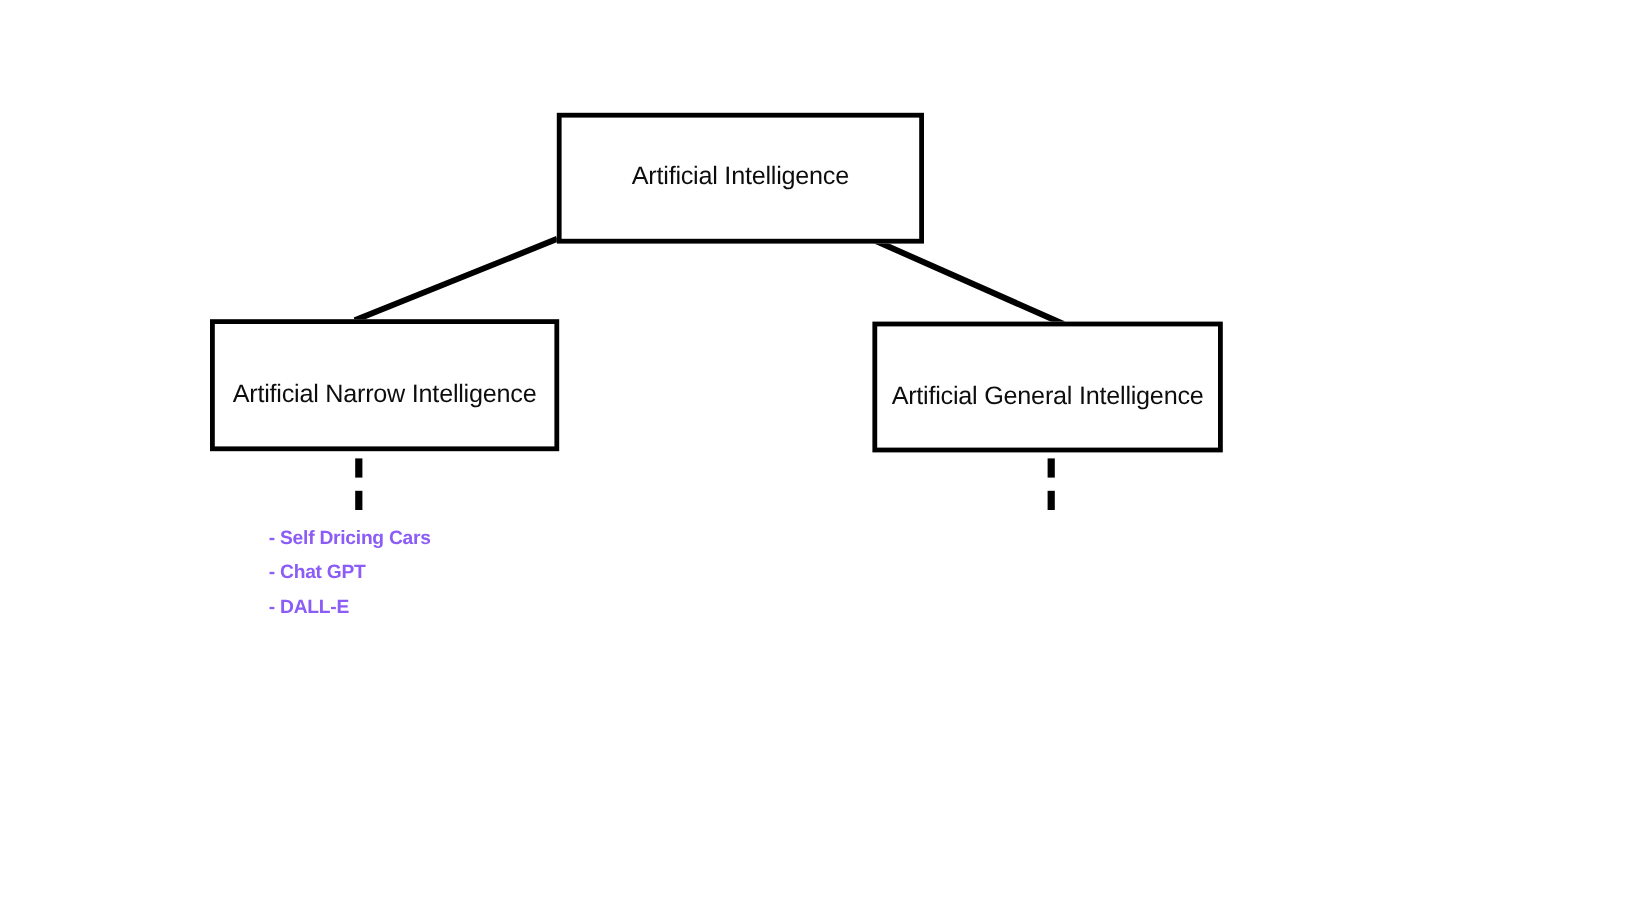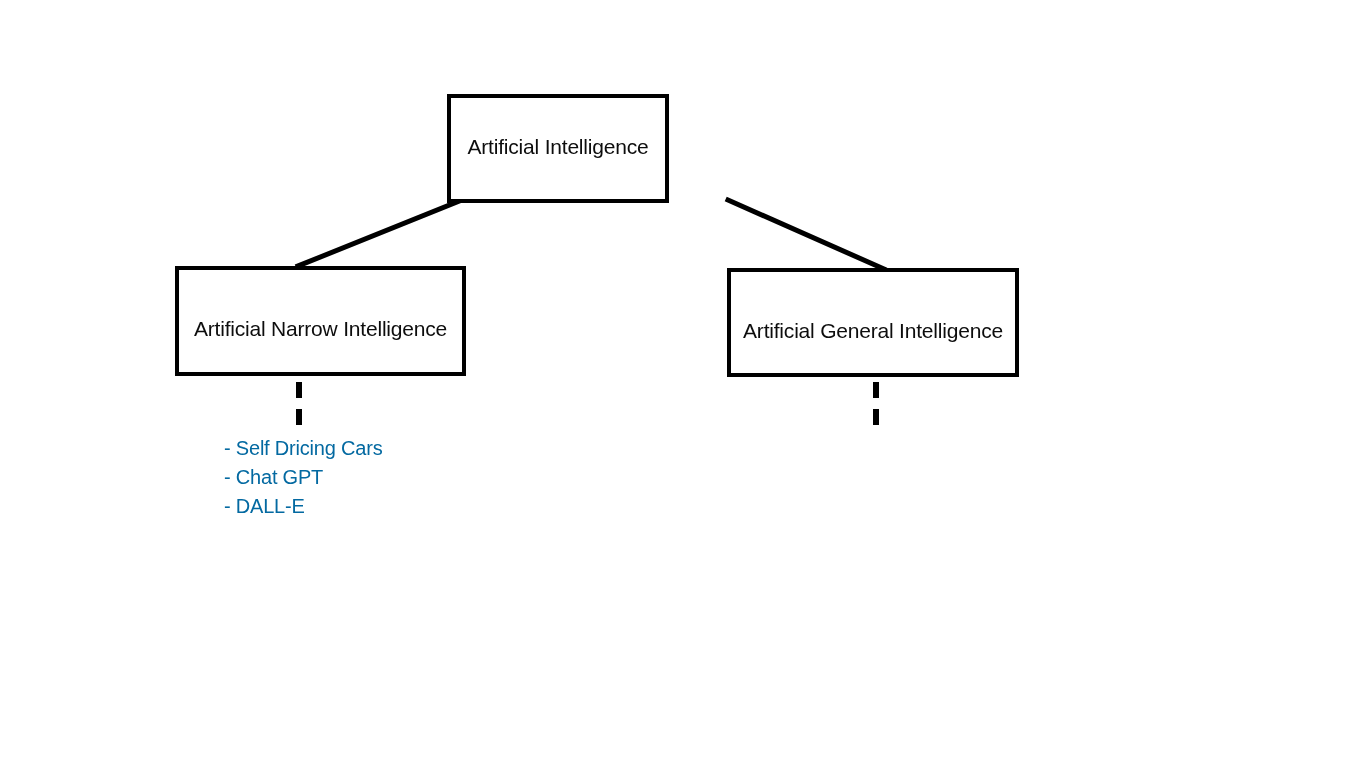--- a/index.html
+++ b/index.html
@@ -41,23 +41,23 @@
     width: 100%;
     text-align: center;
     color: #0d0d0d;
     font-family: "Liberation Sans", sans-serif;
     font-size: 21px;
     line-height: 1.1;
     letter-spacing: -0.2px;
     white-space: nowrap;
   }
   #node-root {
-    left: 447px;
+    left: 464px;
     top: 94px;
-    width: 222px;
+    width: 306px;
     height: 109px;
   }
   #node-root .node-label {
     
     transform: translateY(-2px);
   }
   #node-ani {
     left: 175px;
     top: 266px;
     width: 291px;
@@ -86,25 +86,26 @@
     background: #000000;
   }
   .stem .dash-a { height: 16px; margin-bottom: 11px; }
   .stem .dash-b { height: 16px; }
   #stem-ani { left: 296px; top: 382px; }
   #stem-agi { left: 873px; top: 382px; }
   
   .examples {
     position: absolute;
     z-index: 2;
-    color: #0369a1;
+    color: #8b5cf6;
     font-family: "Liberation Sans", sans-serif;
-    font-size: 20px;
+    font-size: 16px;
     letter-spacing: -0.2px;
     white-space: nowrap;
+    font-weight: bold;
   }
   .examples .line {
     display: block;
     height: 29px;
     line-height: 29px;
   }
   #examples-ani { left: 224px; top: 434px; }
   #examples-agi { left: 728px; top: 433px; }
 </style>
 </head>

